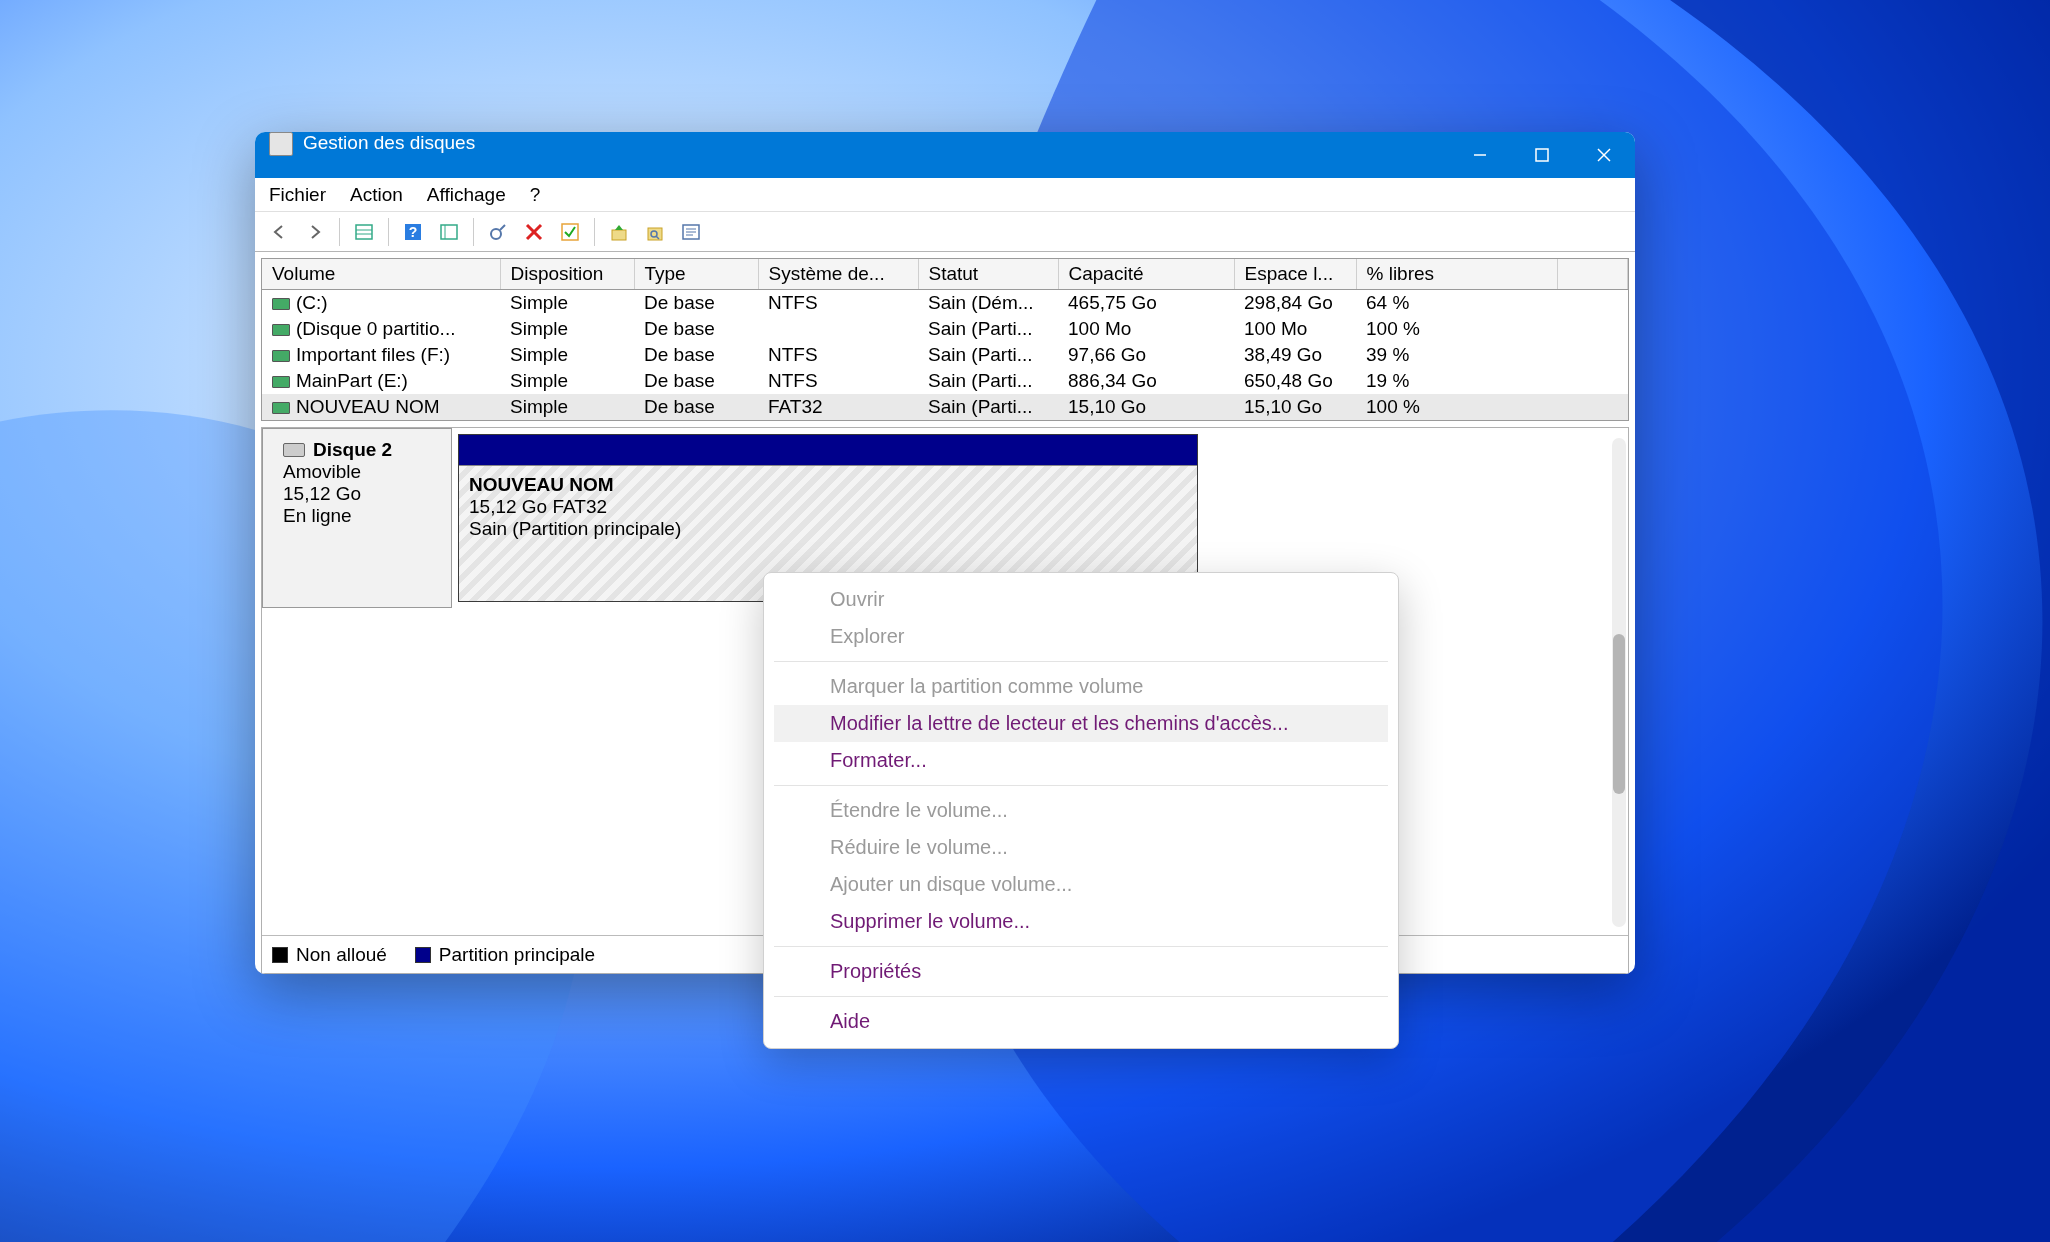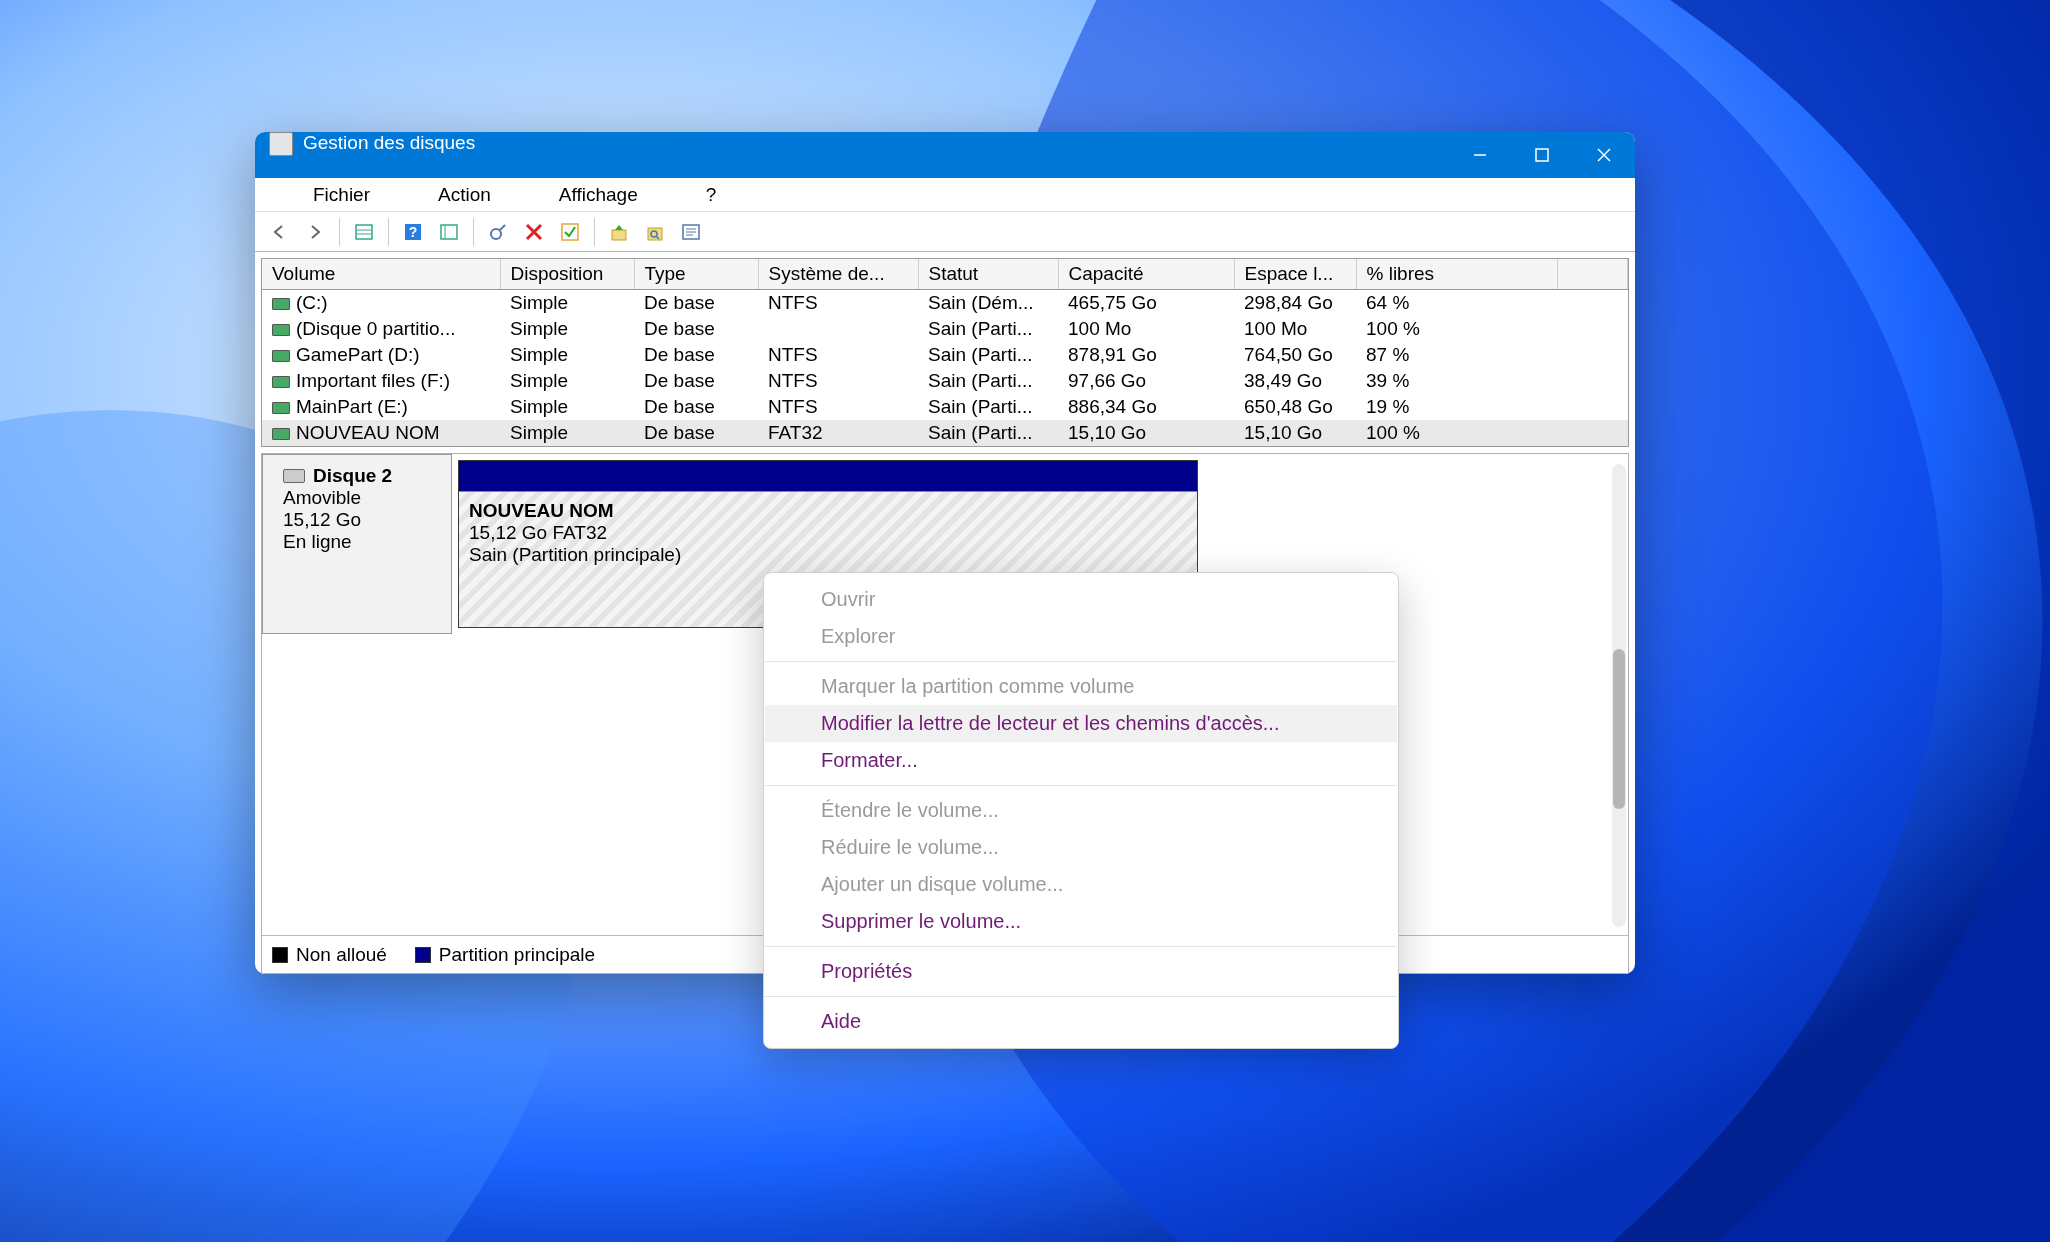--- a/index.html
+++ b/index.html
@@ -47,21 +47,21 @@
   .winbtn { width: 62px; height: 46px; display:flex; align-items:center; justify-content:center; }
   .winbtn svg { width: 16px; height: 16px; stroke: #fff; stroke-width: 1.5; fill: none; }
 
   .menubar {
     height: 34px;
     display:flex; align-items:center; gap: 24px;
     padding: 0 14px;
     border-bottom: 1px solid #e0e0e0;
     font-size: 19px;
   }
-  .menubar span { cursor: default; margin-left: 44px; }
+  .menubar span { cursor: default; }
 
   .toolbar {
     height: 40px;
     display:flex; align-items:center; gap: 8px;
     padding: 0 10px;
     border-bottom: 1px solid #b5b5b5;
   }
   .tbtn { width: 28px; height: 28px; display:flex; align-items:center; justify-content:center; border:1px solid transparent; }
   .tbtn svg { width:20px;height:20px; }
   .tsep { width:1px; height:28px; background:#ccc; margin:0 2px;}
@@ -154,21 +154,21 @@
   .sw-blue{background:#00008b}
 
   .context-menu{
     position:absolute;
     left:763px; top:572px;
     width:636px;
     background:#fff;
     border:1px solid #d0d0d0;
     border-radius:8px;
     box-shadow: 0 14px 44px rgba(0,0,0,.22);
-    padding: 8px 1px;
+    padding: 8px 10px;
     z-index: 50;
   }
   .cm-item{
     padding: 7px 60px 7px 56px;
     font-size:20px;
     color:#701a75;
     white-space:nowrap;
   }
   .cm-item.disabled{color:#9a9a9a;}
   .cm-item.hover{background:#f1f1f1;}
@@ -331,31 +331,20 @@
             <td>Simple</td>
             <td>De base</td>
             <td></td>
             <td>Sain (Parti...</td>
             <td>100 Mo</td>
             <td>100 Mo</td>
             <td>100 %</td>
             <td></td>
           </tr>
           <tr>
-            <td><span class="vol-icon"></span><span>GamePart (D:)</span></td>
-            <td>Simple</td>
-            <td>De base</td>
-            <td>NTFS</td>
-            <td>Sain (Parti...</td>
-            <td>878,91 Go</td>
-            <td>764,50 Go</td>
-            <td>87 %</td>
-            <td></td>
-          </tr>
-          <tr>
             <td><span class="vol-icon"></span><span>Important files (F:)</span></td>
             <td>Simple</td>
             <td>De base</td>
             <td>NTFS</td>
             <td>Sain (Parti...</td>
             <td>97,66 Go</td>
             <td>38,49 Go</td>
             <td>39 %</td>
             <td></td>
           </tr>

